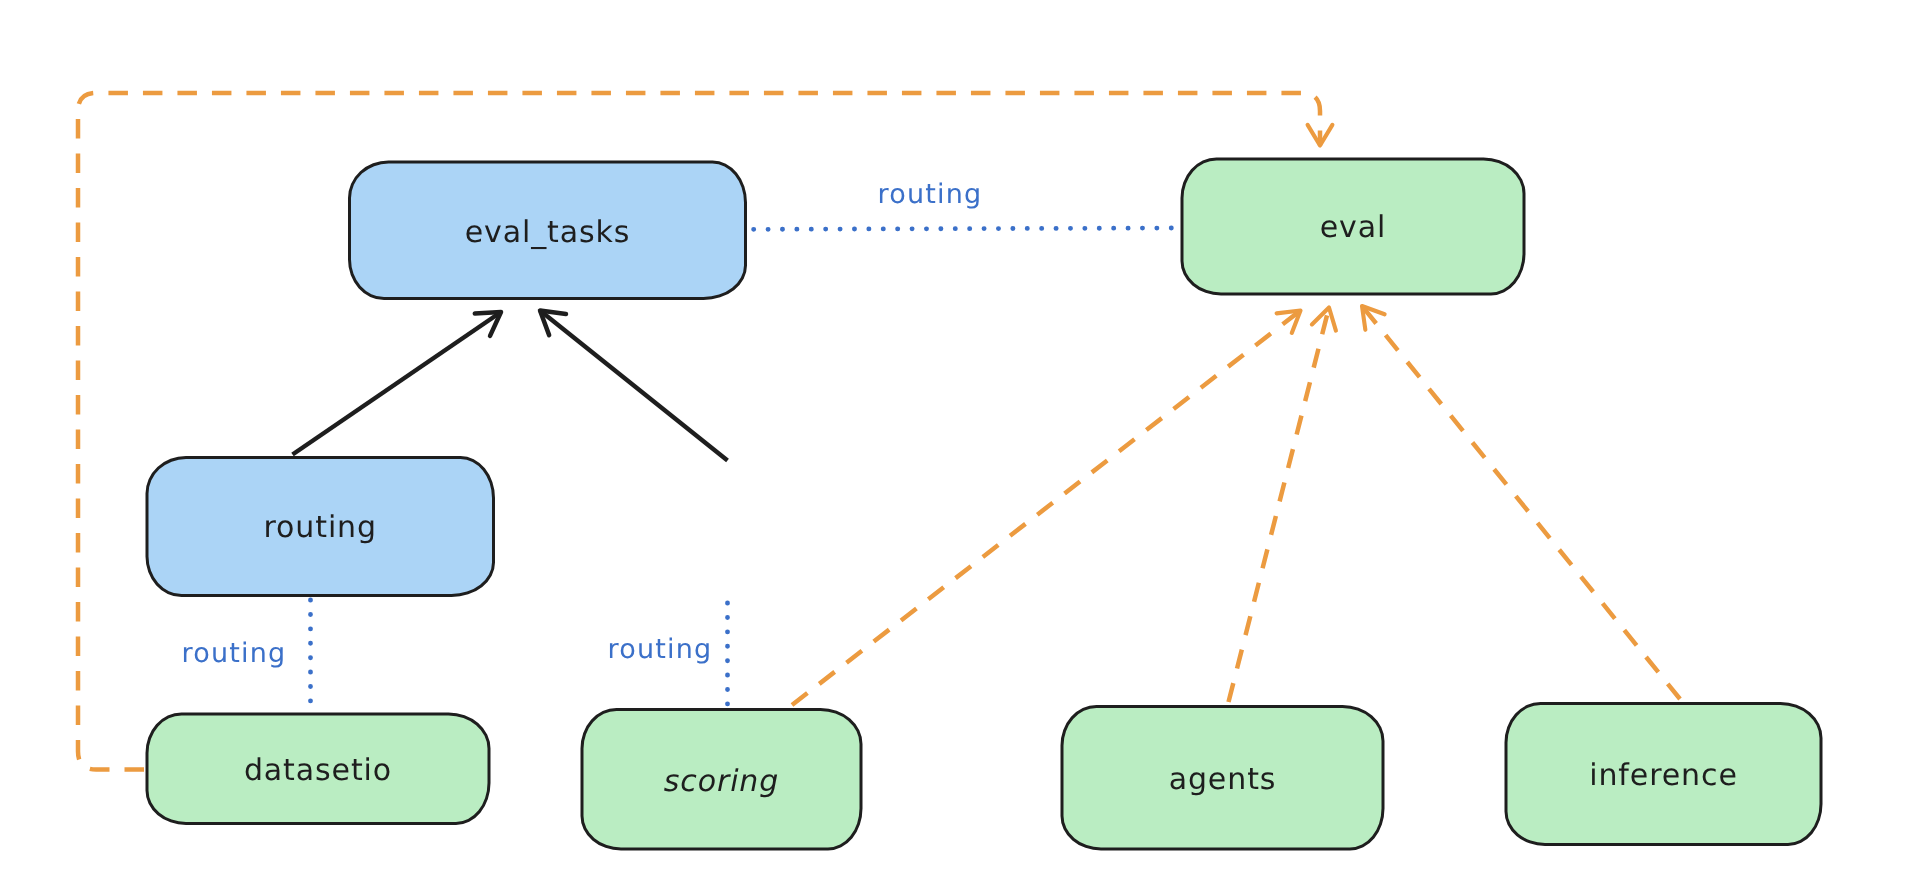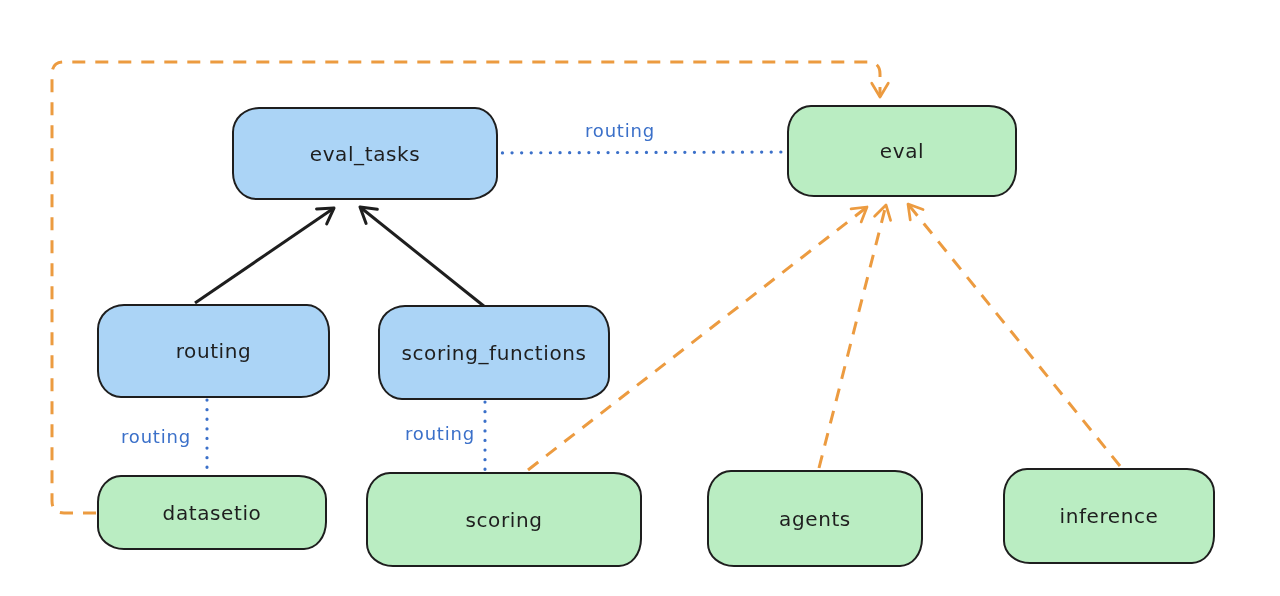--- a/index.html
+++ b/index.html
@@ -73,31 +73,28 @@
     <path d="M819,468 L886,205" fill="none" stroke="#ec9b40" stroke-width="3" stroke-dasharray="13 10" marker-end="url(#ah-orange)"></path>
     <path d="M1120,466 L908,204" fill="none" stroke="#ec9b40" stroke-width="3" stroke-dasharray="13 10" marker-end="url(#ah-orange)"></path>
   </svg>
 
   <div class="node blue" style="left:232px; top:107px; width:266px; height:93px;">
     <span>eval_tasks</span>
   </div>
   <div class="node blue" style="left:97px; top:304px; width:233px; height:94px;">
     <span>routing</span>
   </div>
-  <div class="node blue" style="left:378px; top:305px; width:232px; height:95px;">
-    <span>scoring_functions</span>
-  </div>
 
   <div class="node green" style="left:787px; top:105px; width:230px; height:92px;">
     <span>eval</span>
   </div>
   <div class="node green" style="left:97px; top:475px; width:230px; height:75px;">
     <span>datasetio</span>
   </div>
-  <div class="node green" style="left:366px; top:472px; width:276px; height:95px;">
+  <div class="node green" style="left:387px; top:472px; width:188px; height:95px;font-style:italic;">
     <span>scoring</span>
   </div>
   <div class="node green" style="left:707px; top:470px; width:216px; height:97px;">
     <span>agents</span>
   </div>
   <div class="node green" style="left:1003px; top:468px; width:212px; height:96px;">
     <span>inference</span>
   </div>
 
   <span class="edge-label" style="left:620px; top:130px;">routing</span>

